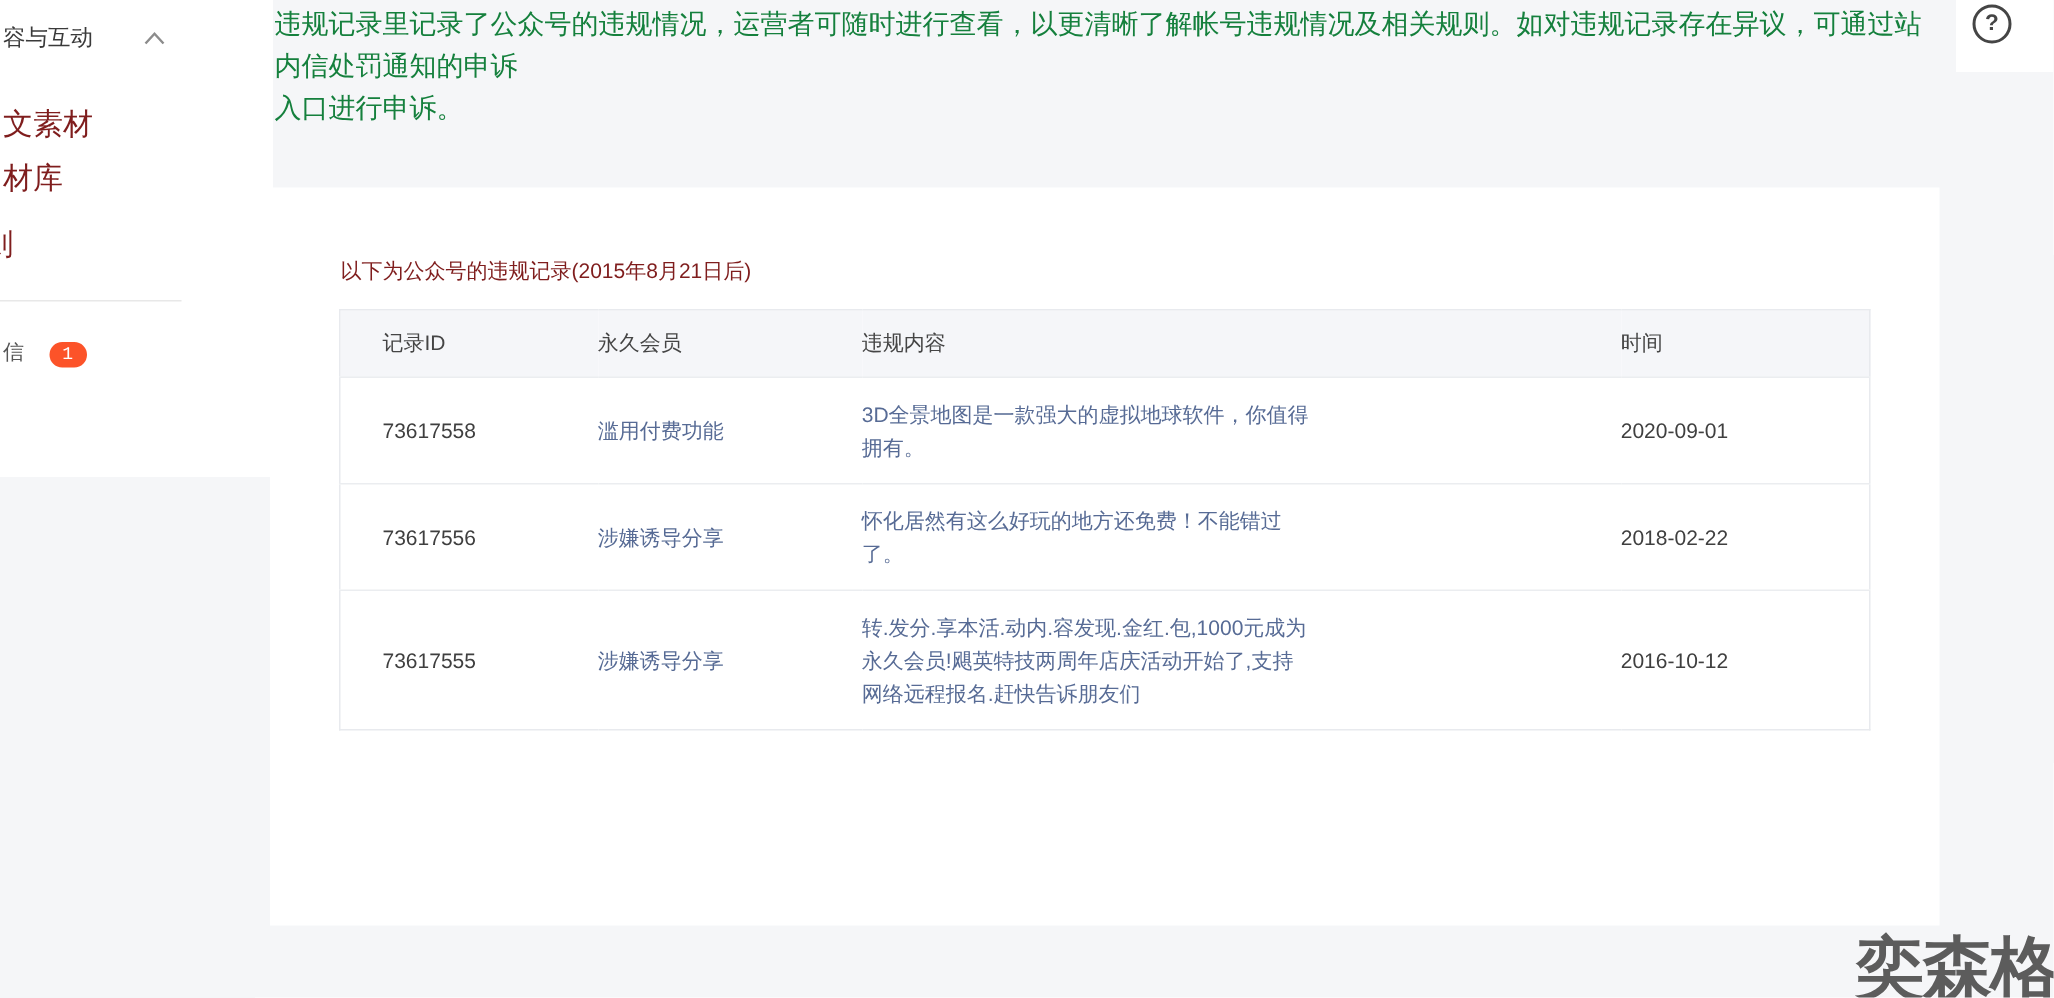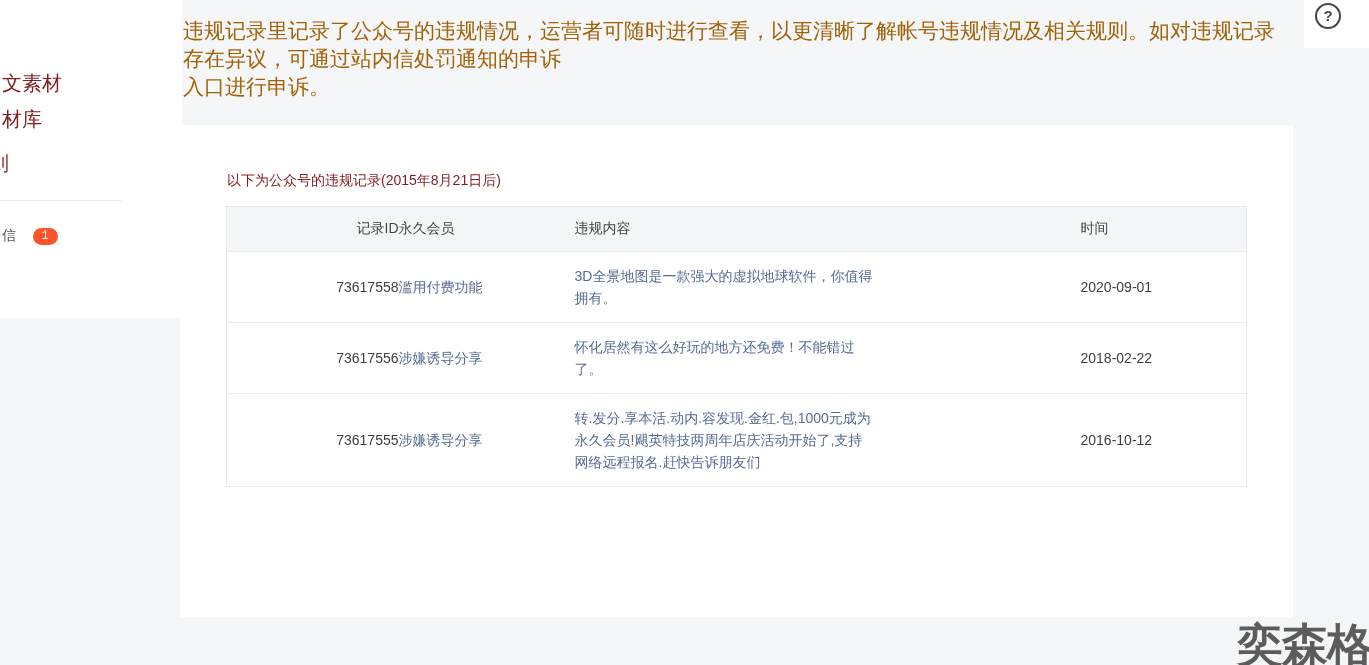--- a/index.html
+++ b/index.html
@@ -51,24 +51,24 @@
     min-width: 15px; height: 17px; padding: 0 5px;
     margin-left: 7px;
     background: var(--badge, #fc5329);
     border-radius: 9px;
     color: #ffffff; font-size: 12px; line-height: 17px;
     text-align: center; vertical-align: middle;
   }
 
   
   .page-desc {
-    position: absolute; left: 183px; top: 17px;
+    position: absolute; left: 183px; top: 2px;
     width: 1100px;
-    font-size: 21px; line-height: 28px;
-    color: #a16207;
+    font-size: 18px; line-height: 28px;
+    color: #15803d;
     white-space: pre-line;
   }
 
   
   .help-box {
     position: absolute; right: 0; top: 0;
     width: 65px; height: 48px;
     background: #ffffff;
   }
   .help-circle {
@@ -105,21 +105,21 @@
   .vio-table col.c-time { width: 166px; }
   .vio-table th {
     height: 44px;
     background: #f5f6f9;
     font-weight: normal;
     color: #454545;
     text-align: left;
     padding: 0;
     border-bottom: 1px solid #ebedf0;
   }
-  .vio-table th:first-child, .vio-table td:first-child { padding-left: 28px; text-align: right; }
+  .vio-table th:first-child, .vio-table td:first-child { padding-left: 28px; }
   .vio-table td {
     padding: 13px 0;
     vertical-align: middle;
     color: #3f3f3f;
     line-height: 22px;
     border-bottom: 1px solid #ebedf0;
   }
   .vio-table tr:last-child td { border-bottom: none; }
   td.cell-content a, td.cell-type a {
     color: var(--link, #576b95);
@@ -134,20 +134,26 @@
     font-size: 46px; font-weight: 900;
     color: #5c5c5c;
     letter-spacing: -1px;
     white-space: nowrap;
   }
 </style>
 </head>
 <body style="--link: #576b95; --badge: #fc5329; --page-bg: #f5f6f8;">
 
 <div class="sidebar">
+  <div class="side-group">
+    <span class="side-group-label">容与互动</span>
+    <svg class="chev" width="14" height="9" viewBox="0 0 14 9">
+      <polyline points="1,8 7,1.5 13,8" fill="none" stroke="#8c8c8c" stroke-width="1.6"></polyline>
+    </svg>
+  </div>
 
   <div class="side-item" style="top:73px">文素材</div>
 
   <div class="side-item" style="top:109px">材库</div>
 
   <div class="side-item clipped" style="top:153px">则</div>
 
   <div class="side-divider"></div>
 
   <div class="side-msg">

